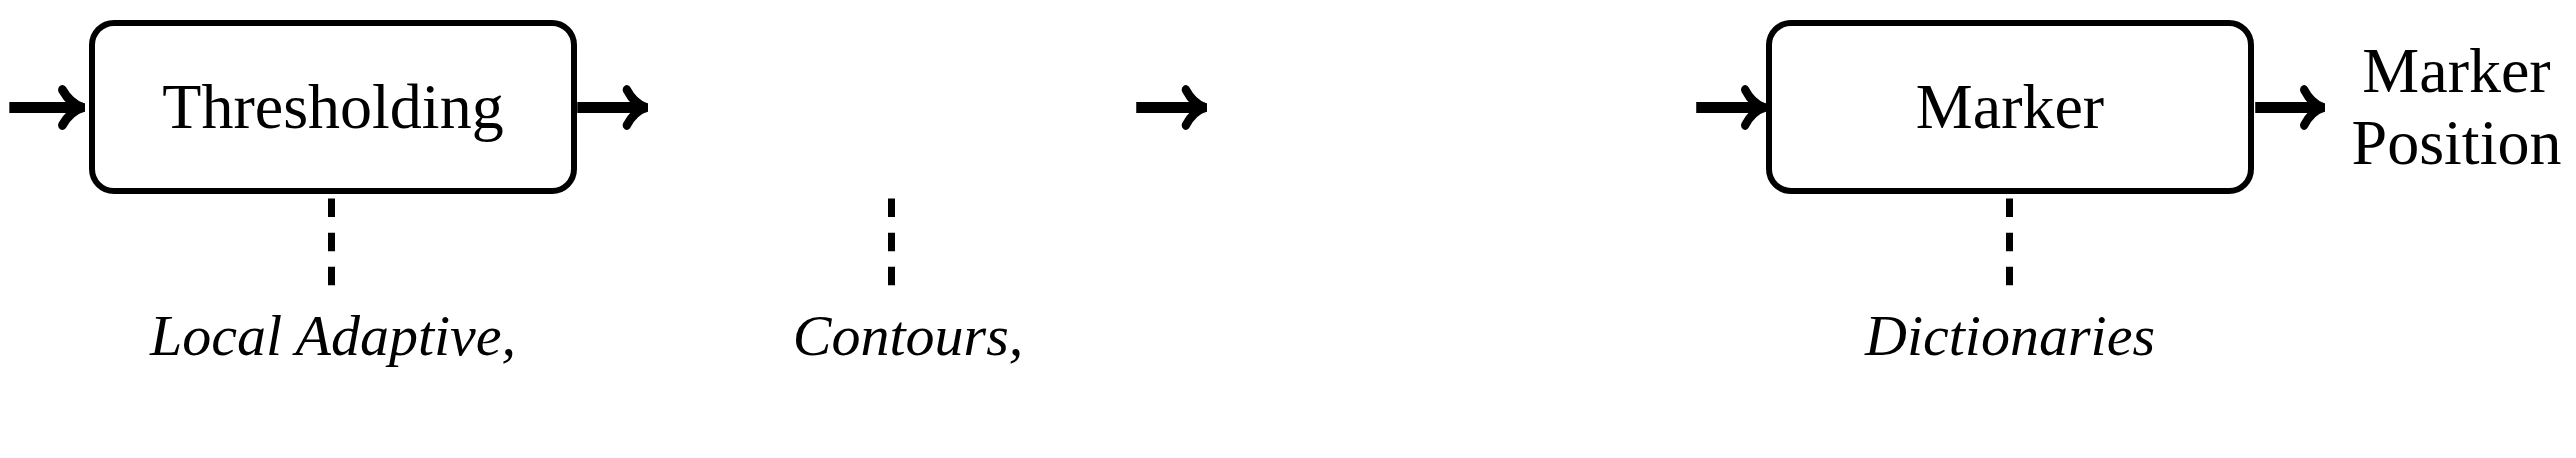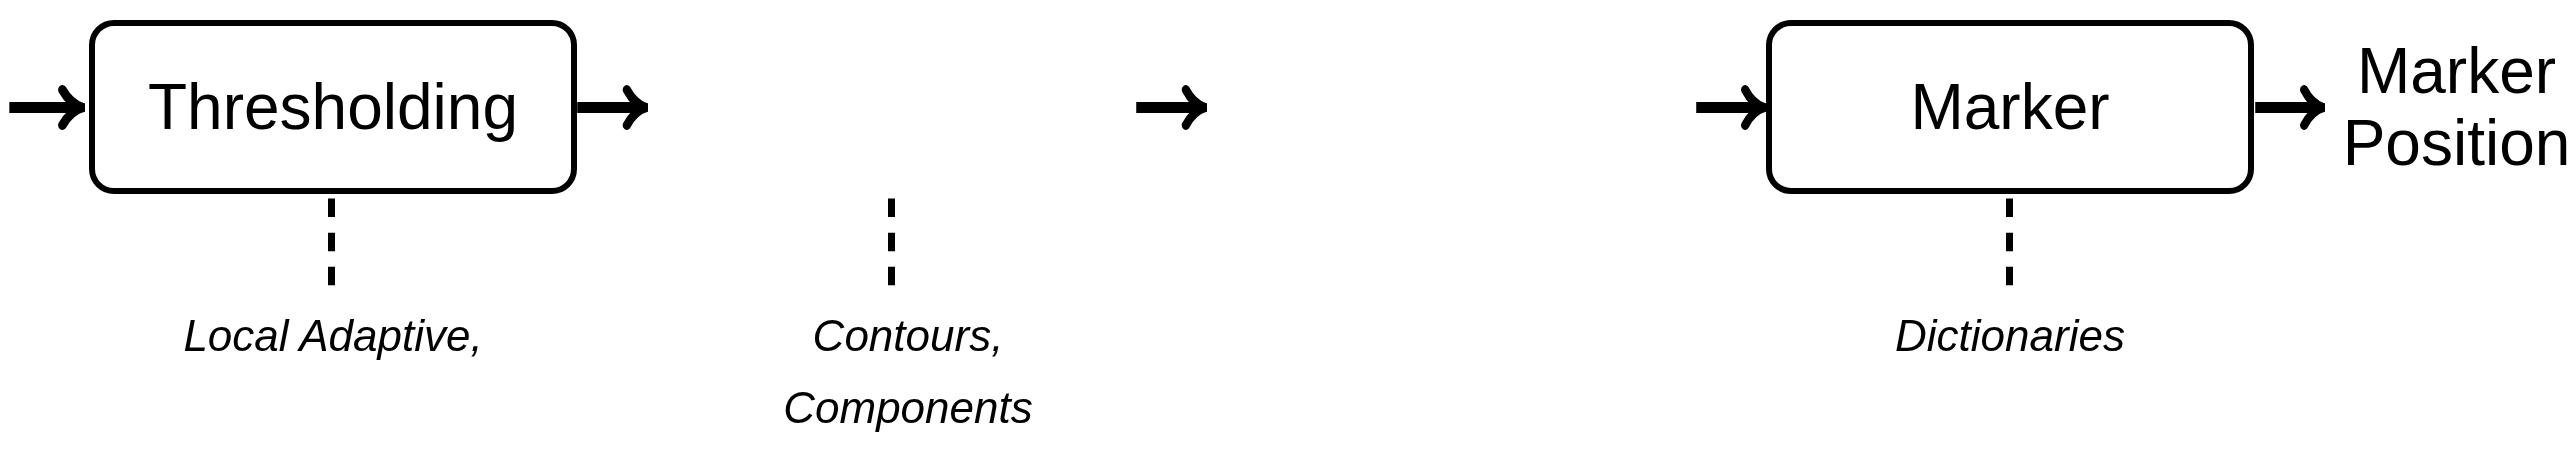--- a/index.html
+++ b/index.html
@@ -6,21 +6,21 @@
     --ink: #000000;
     --background: #ffffff;
   }
   * { margin: 0; padding: 0; box-sizing: border-box; }
   html, body { background: var(--background); }
   .canvas {
     position: relative;
     width: 2576px;
     height: 459px;
     background: var(--background);
-    font-family: Liberation Sans, sans-serif;
+    font-family: Liberation Serif, serif;
     color: var(--ink);
     overflow: hidden;
   }
   .stage-box {
     position: absolute;
     top: 20px;
     height: 174px;
     width: 488px;
     border: 6px solid var(--ink);
     border-radius: 25px;
@@ -51,21 +51,21 @@
   }
   .dashed-connector svg { display: block; width: 100%; height: 100%; }
   .annotation {
     position: absolute;
     top: 300px;
     width: 592px;
     text-align: center;
     font-style: italic;
   }
   .annotation-line {
-    font-size: 44px;
+    font-size: 58px;
     line-height: 72px;
     white-space: nowrap;
     color: var(--ink);
   }
   .output-label {
     position: absolute;
     left: 2337px;
     top: 20px;
     width: 239px;
     height: 174px;
@@ -165,20 +165,19 @@
     <svg viewBox="0 0 10 132" preserveAspectRatio="none">
       <line x1="5" y1="2" x2="5" y2="130" stroke="#000" stroke-width="10" stroke-dasharray="25 21"></line>
     </svg>
   </div>
 
   <div class="annotation annotation-1">
     <div class="annotation-line">Local Adaptive,</div>
   </div>
   <div class="annotation annotation-2">
     <div class="annotation-line">Contours,</div>
-    <div class="annotation-line">Components</div>
   </div>
   <div class="annotation annotation-4">
     <div class="annotation-line">Dictionaries</div>
   </div>
 
 </div>
 
 
 </body></html>

